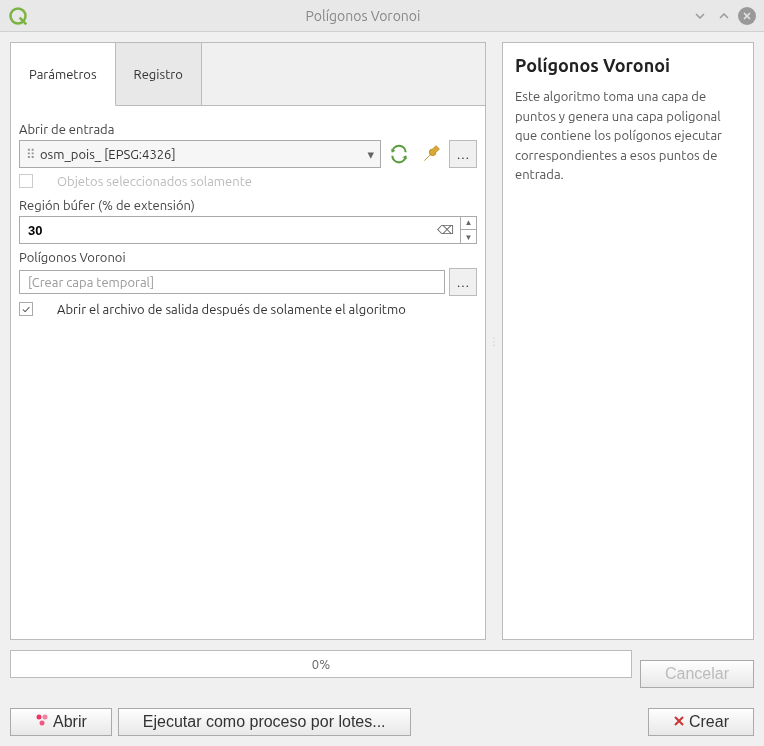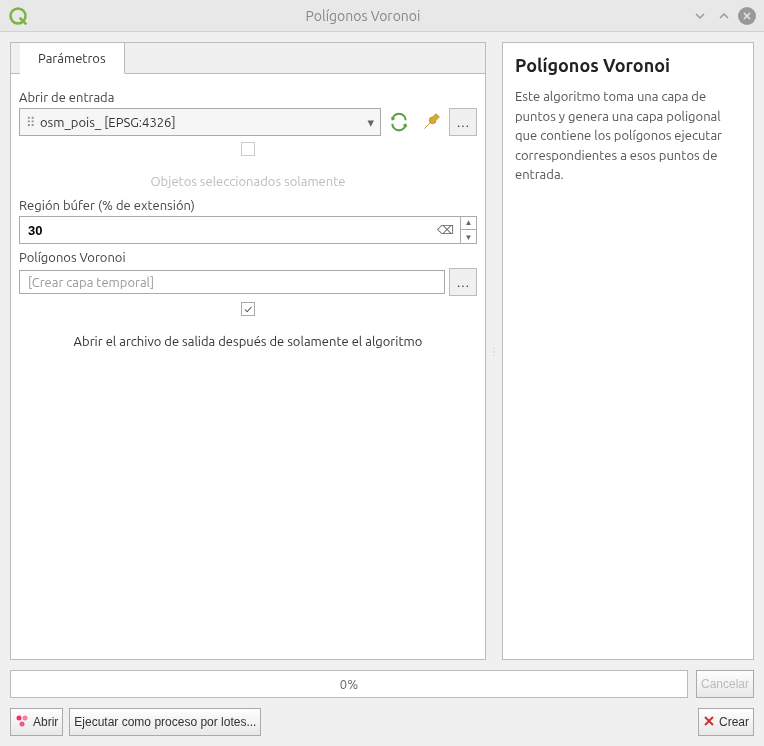--- a/index.html
+++ b/index.html
@@ -8,51 +8,51 @@
 .titlebar { height: 32px; display: flex; align-items: center; padding: 0 8px; background: #e8e8e8; border-bottom: 1px solid #d0d0d0; }
 .app-icon { width: 20px; height: 20px; margin-right: 8px; }
 .title-text { flex: 1; text-align: center; color: #888; font-size: 14px; }
 .win-controls { display: flex; gap: 4px; align-items: center; }
 .win-btn { width: 20px; height: 20px; display: flex; align-items: center; justify-content: center; color: #999; cursor: pointer; }
 .win-btn.close { background: #999; border-radius: 50%; width: 18px; height: 18px; }
 .win-btn.close svg { stroke: #e8e8e8; }
 .content { flex: 1; display: flex; padding: 10px; gap: 6px; }
 .left-panel { flex: 1; display: flex; flex-direction: column; border: 1px solid #bbb; background: #fff; }
 .tabs { display: flex; background: #f0f0f0; border-bottom: 1px solid #bbb; }
-.tab { padding: 8px 18px; cursor: pointer; border-right: 1px solid #bbb; background: #e8e8e8; margin-left: 9px; }
+.tab { padding: 24px 18px; cursor: pointer; border-right: 1px solid #bbb; background: #e8e8e8; }
 .tab.active { background: #fff; border-bottom: 1px solid #fff; margin-bottom: -1px; }
 .tab-body { padding: 10px 8px; flex: 1; background: #fff; }
 .field-label { margin: 6px 0 4px; color: #444; }
 .row { display: flex; align-items: center; gap: 4px; margin-bottom: 6px; }
 .combo { flex: 1; display: flex; align-items: center; border: 1px solid #aaa; background: #f6f6f6; height: 28px; padding: 0 6px; }
 .combo .dots { width: 14px; opacity: 0.5; }
 .combo-text { flex: 1; }
 .combo .arrow { color: #666; }
 .icon-btn { width: 28px; height: 28px; display: flex; align-items: center; justify-content: center; border: 1px solid #bbb; background: #f0f0f0; cursor: pointer; }
 .icon-btn.flat { border: none; background: transparent; }
-.checkbox-row { display: flex; align-items: center; gap: 18px; margin: 4px 0 10px; flex-direction: column; }
+.checkbox-row { display: flex; align-items: center; gap: 24px; margin: 4px 0 10px; }
 .checkbox { width: 14px; height: 14px; border: 1px solid #aaa; display: flex; align-items: center; justify-content: center; }
 .checkbox.checked::after { content: "✓"; font-size: 11px; color: #333; }
 .disabled { color: #bbb; }
 .disabled .checkbox { border-color: #ccc; }
 .spin-input { flex: 1; display: flex; align-items: center; border: 1px solid #aaa; height: 28px; background: #fff; }
 .spin-input input { flex: 1; border: none; padding: 0 8px; font-size: 13px; outline: none; background: transparent; font-weight: bold; }
 .spin-clear { padding: 0 6px; color: #666; cursor: pointer; font-size: 12px; }
 .spin-arrows { display: flex; flex-direction: column; border-left: 1px solid #aaa; width: 16px; }
 .spin-arrows div { height: 14px; display: flex; align-items: center; justify-content: center; font-size: 8px; cursor: pointer; color: #666; }
 .spin-arrows div:first-child { border-bottom: 1px solid #aaa; }
 .text-input { flex: 1; border: 1px solid #aaa; height: 24px; padding: 0 8px; background: #fff; display: flex; align-items: center; color: #999; }
 .right-panel { width: 252px; border: 1px solid #bbb; background: #fff; padding: 12px; }
 .help-title { font-size: 18px; font-weight: bold; color: #222; margin-bottom: 12px; }
 .help-text { color: #555; line-height: 1.5; }
 .splitter { width: 4px; cursor: col-resize; display: flex; align-items: center; justify-content: center; color: #ccc; font-size: 10px; }
 .bottom { padding: 0 10px 10px; }
 .progress-row { display: flex; gap: 8px; margin-bottom: 10px; }
 .progress { flex: 1; height: 28px; border: 1px solid #bbb; background: #fff; display: flex; align-items: center; justify-content: center; color: #666; }
-.btn { height: 28px; padding: 0 4px; border: 1px solid #aaa; background: linear-gradient(#fefefe,#e8e8e8); cursor: pointer; display: flex; align-items: center; gap: 4px; font-size: 12px; color: #333; }
+.btn { height: 28px; padding: 0 24px; border: 1px solid #aaa; background: linear-gradient(#fefefe,#e8e8e8); cursor: pointer; display: flex; align-items: center; gap: 4px; font-size: 16px; color: #333; margin-top: 10px; }
 .btn:disabled, .btn.disabled { color: #bbb; cursor: default; }
 .button-row { display: flex; gap: 6px; }
 .spacer { flex: 1; }
 </style>
 </head>
 <body>
 
 <div class="window">
   <div class="titlebar">
     <span class="app-icon">
@@ -78,20 +78,21 @@
             <path d="M2 2 L8 8 M8 2 L2 8" stroke-width="1.5"></path>
           </svg>
         </span>
     </div>
   </div>
 
   <div class="content">
     <div class="left-panel">
       <div class="tabs">
         <div class="tab active">Parámetros</div>
+        <div class="tab">Registro</div>
       </div>
       <div class="tab-body">
         <div class="field-label">Abrir de entrada</div>
         <div class="row">
           <div class="combo">
             <span class="dots">⠿</span>
             <span class="combo-text">osm_pois_ [EPSG:4326]</span>
             <span class="arrow">▾</span>
           </div>
           <span class="icon-btn flat">

